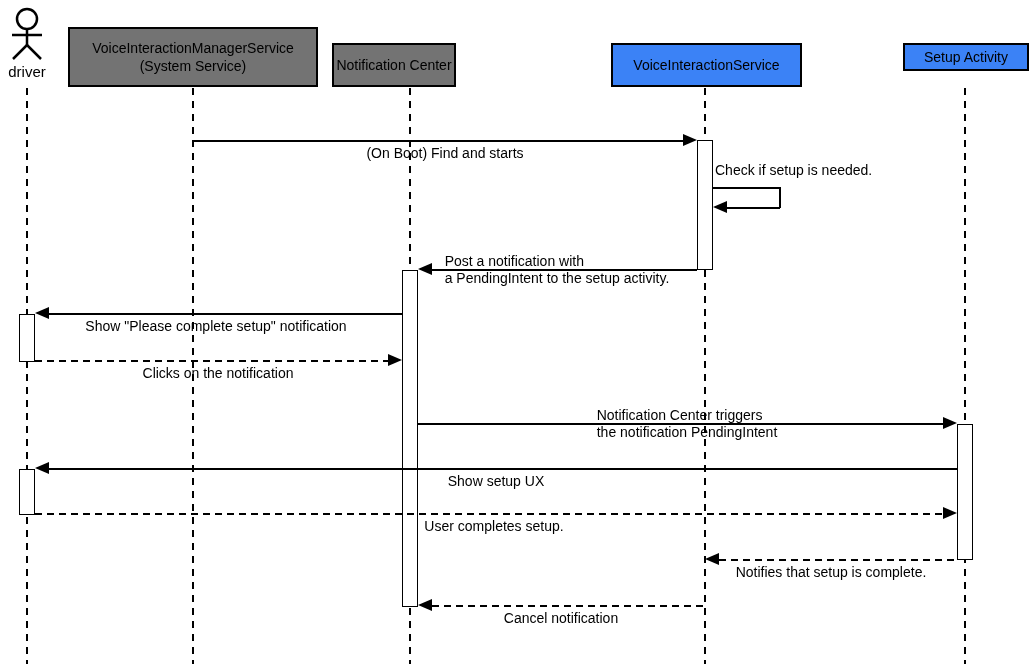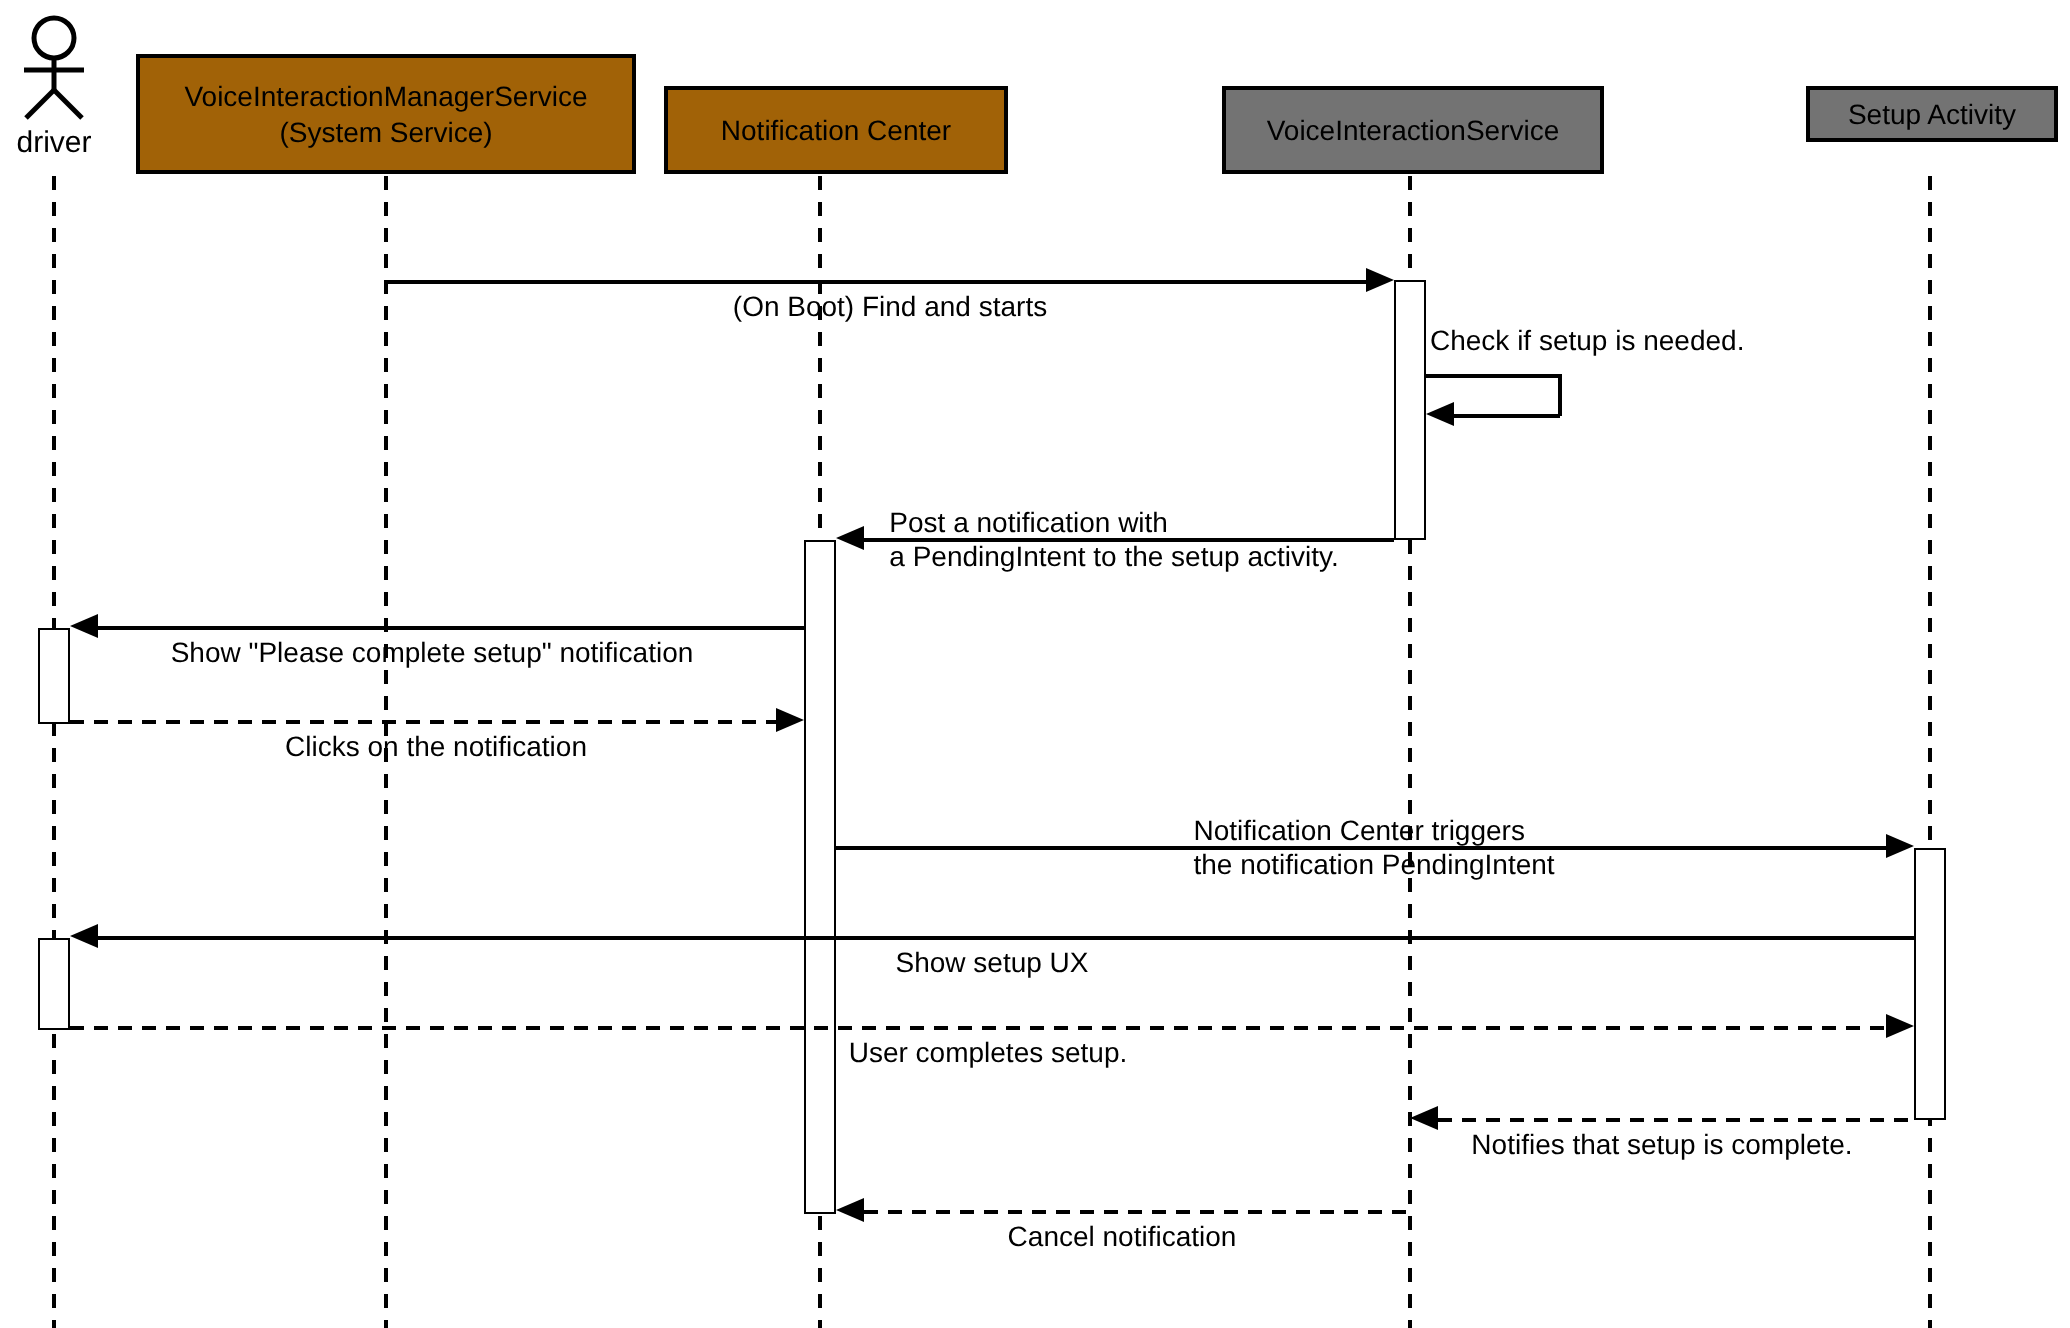--- a/index.html
+++ b/index.html
@@ -30,22 +30,22 @@
     border: 2px solid #000;
     display: flex;
     align-items: center;
     justify-content: center;
     text-align: center;
     font-size: 14px;
     line-height: 18px;
     white-space: pre-line;
     z-index: 2;
   }
-  .cyan  { background: #a16207; }
-  .green { background: #737373; }
+  .cyan  { background: #737373; }
+  .green { background: #3b82f6; }
   .activation {
     position: absolute;
     box-sizing: border-box;
     width: 16px;
     background: #ffffff;
     border: 1.5px solid #000;
     z-index: 2;
   }
   .line-solid {
     position: absolute;
@@ -111,21 +111,21 @@
     <circle cx="22" cy="14" r="10" fill="none" stroke="#000" stroke-width="2.5"></circle>
     <line x1="22" y1="24" x2="22" y2="40" stroke="#000" stroke-width="2.5"></line>
     <line x1="7" y1="30" x2="37" y2="30" stroke="#000" stroke-width="2.5"></line>
     <line x1="22" y1="40" x2="8" y2="54" stroke="#000" stroke-width="2.5"></line>
     <line x1="22" y1="40" x2="36" y2="54" stroke="#000" stroke-width="2.5"></line>
   </svg>
   <div class="actor-label" style="left:0px;top:63px;width:54px;">driver</div>
 
   <div class="pbox cyan" style="left:68px;top:27px;width:250px;height:60px;">VoiceInteractionManagerService
 (System Service)</div>
-  <div class="pbox cyan" style="left:332px;top:43px;width:172px;height:44px;">Notification Center</div>
+  <div class="pbox cyan" style="left:332px;top:43px;width:124px;height:44px;">Notification Center</div>
   <div class="pbox green" style="left:611px;top:43px;width:191px;height:44px;">VoiceInteractionService</div>
   <div class="pbox green" style="left:903px;top:43px;width:126px;height:28px;">Setup Activity</div>
 
   <div class="activation" style="left:697px;top:140px;height:130px;"></div>
   <div class="activation" style="left:402px;top:270px;height:337px;"></div>
   <div class="activation" style="left:19px;top:314px;height:48px;"></div>
   <div class="activation" style="left:19px;top:469px;height:46px;"></div>
   <div class="activation" style="left:957px;top:424px;height:136px;"></div>
 
   <div class="line-solid" style="left:193px;top:140px;width:490px;"></div>

